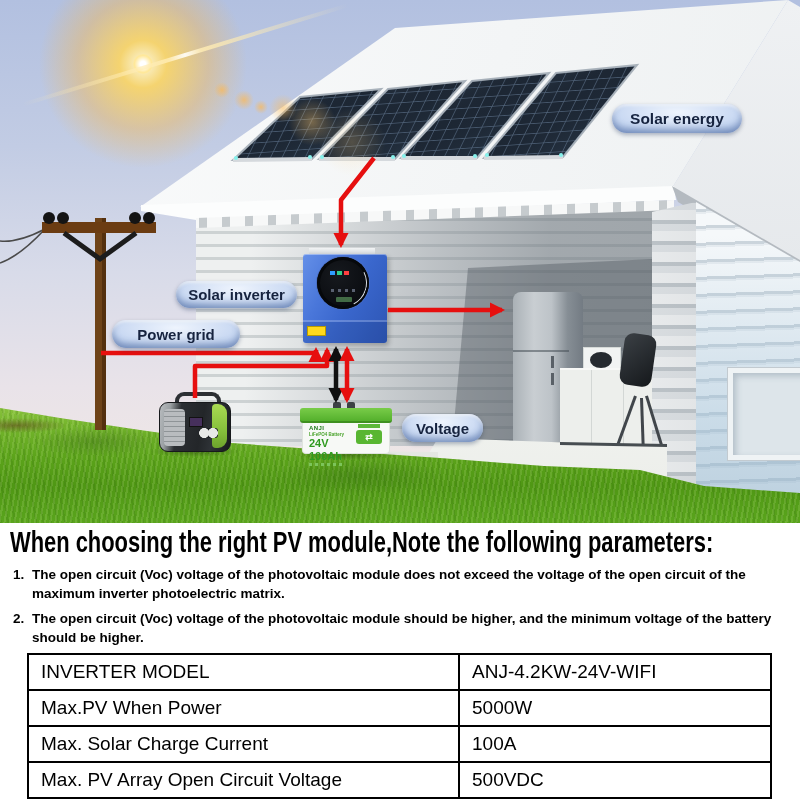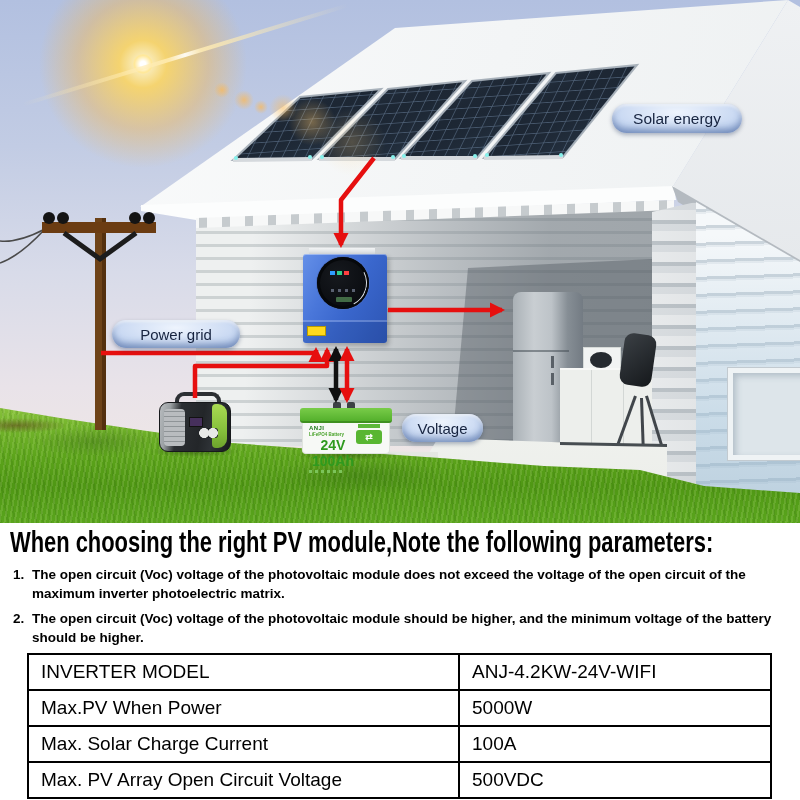--- a/index.html
+++ b/index.html
@@ -102,21 +102,21 @@
     background:radial-gradient(closest-side,rgba(0,0,0,.25),rgba(0,0,0,0));}
   .bat-term{width:8px;height:8px;border-radius:2px;background:#3c4145;top:402px;}
   .bt1{left:333px;} .bt2{left:347px;}
   .bat-lid{left:300px;top:408px;width:92px;height:13px;border-radius:3px;border-bottom:2px solid #3f9020;
     background:linear-gradient(180deg,#79cc49 0%,#54b02c 100%);}
   .bat-body{left:302px;top:423px;width:88px;height:31px;border-radius:0 0 4px 4px;
     background:#f7f9f6;border:1px solid #dfe3de;border-top:none;box-sizing:border-box;}
   .bat-text{left:309px;top:425px;width:48px;color:#2f9a1f;line-height:1.15;}
   .bat-brand{font-weight:700;font-size:6px;color:#1f7a1a;letter-spacing:.4px;}
   .bat-type{font-weight:700;font-size:4.5px;color:#4aa32c;}
-  .bat-spec{font-weight:700;font-size:14px;color:#2f9a1f;text-align:center;}
+  .bat-spec{font-weight:700;font-size:11px;color:#2f9a1f;}
   .bat-row{margin-top:1px;height:3px;width:34px;
     background:repeating-linear-gradient(90deg,#7cc45a 0 3px,rgba(0,0,0,0) 3px 6px);}
   .bat-dots{left:358px;top:424px;width:22px;height:4px;
     background:radial-gradient(circle at 12% 50%,#5db83a 0 40%,rgba(0,0,0,0) 45%),
                radial-gradient(circle at 50% 50%,#5db83a 0 40%,rgba(0,0,0,0) 45%),
                radial-gradient(circle at 88% 50%,#5db83a 0 40%,rgba(0,0,0,0) 45%);}
   .bat-icon{left:356px;top:430px;width:26px;height:14px;border-radius:3px;background:#58b631;
     color:#fff;font-size:9px;font-weight:700;display:flex;align-items:center;justify-content:center;}
 
   
@@ -140,21 +140,21 @@
   .inv-label{left:307px;top:326px;width:17px;height:8px;background:#ffd91c;border:1px solid #b89b00;}
 
   
   .glare{border-radius:50%;}
   .gl1{left:269px;top:94px;width:28px;height:28px;background:radial-gradient(circle,rgba(255,190,90,.55),rgba(255,190,90,0) 70%);}
   .gl2{left:288px;top:98px;width:48px;height:48px;background:radial-gradient(circle,rgba(255,200,110,.4),rgba(255,200,110,0) 70%);}
   .gl3{left:318px;top:108px;width:68px;height:68px;background:radial-gradient(circle,rgba(255,210,130,.24),rgba(255,210,130,0) 70%);}
 
   
   .pill{position:absolute;display:flex;align-items:center;justify-content:center;border-radius:999px;
-    color:#16233f;font-weight:400;font-size:15px;
+    color:#16233f;font-weight:700;font-size:15px;
     background:radial-gradient(120% 160% at 50% 28%,#eef4fd 0%,#c8d8f2 40%,#8aa6d8 78%,#6e8ec9 100%);
     box-shadow:0 2px 4px rgba(30,50,90,.35),inset 0 -4px 7px rgba(40,70,130,.45),inset 0 2px 3px rgba(255,255,255,.75);}
   .pill-solar-energy{left:612px;top:104px;width:130px;height:29px;font-size:15.5px;}
   .pill-solar-inverter{left:176px;top:281px;width:121px;height:27px;}
   .pill-power-grid{left:112px;top:320px;width:128px;height:28px;}
   .pill-battery{left:402px;top:414px;width:81px;height:28px;}
   .pill-generator{left:142px;top:459px;width:98px;height:28px;}
 
   svg.panels, svg.wires{position:absolute;inset:0;pointer-events:none;}
 
@@ -318,20 +318,21 @@
       </g>
       <path d="M374,158 L341,200 L341,245" stroke="#e60f0f" stroke-width="4.5" fill="none" stroke-linejoin="round" marker-end="url(#ar)"></path>
       <path d="M101,353 L316,353 L316,350" stroke="#e60f0f" stroke-width="4.5" fill="none" stroke-linejoin="round" marker-end="url(#ar)"></path>
       <path d="M195,398 L195,366 L327,366 L327,350" stroke="#e60f0f" stroke-width="4.5" fill="none" stroke-linejoin="round" marker-end="url(#ar)"></path>
       <path d="M336,349 L336,400" stroke="#111111" stroke-width="4.5" fill="none" marker-start="url(#ab)" marker-end="url(#ab)"></path>
       <path d="M347,349 L347,400" stroke="#e60f0f" stroke-width="4.5" fill="none" marker-start="url(#ar)" marker-end="url(#ar)"></path>
       <path d="M388,310 L502,310" stroke="#e60f0f" stroke-width="4.5" fill="none" marker-end="url(#ar)"></path>
     </svg>
 
     <div class="pill pill-solar-energy">Solar energy</div>
+    <div class="pill pill-solar-inverter">Solar inverter</div>
     <div class="pill pill-power-grid">Power grid</div>
     <div class="pill pill-battery">Voltage</div>
   </div>
 
   <div class="doc">
     <h1 class="heading">When choosing the right PV module,Note the following parameters:</h1>
     <div class="notes">
       <div class="note">
         <span class="note-num">1.</span>
         <span class="note-text">The open circuit (Voc) voltage of the photovoltaic module does not exceed the voltage of the open circuit of the maximum inverter photoelectric matrix.</span>

